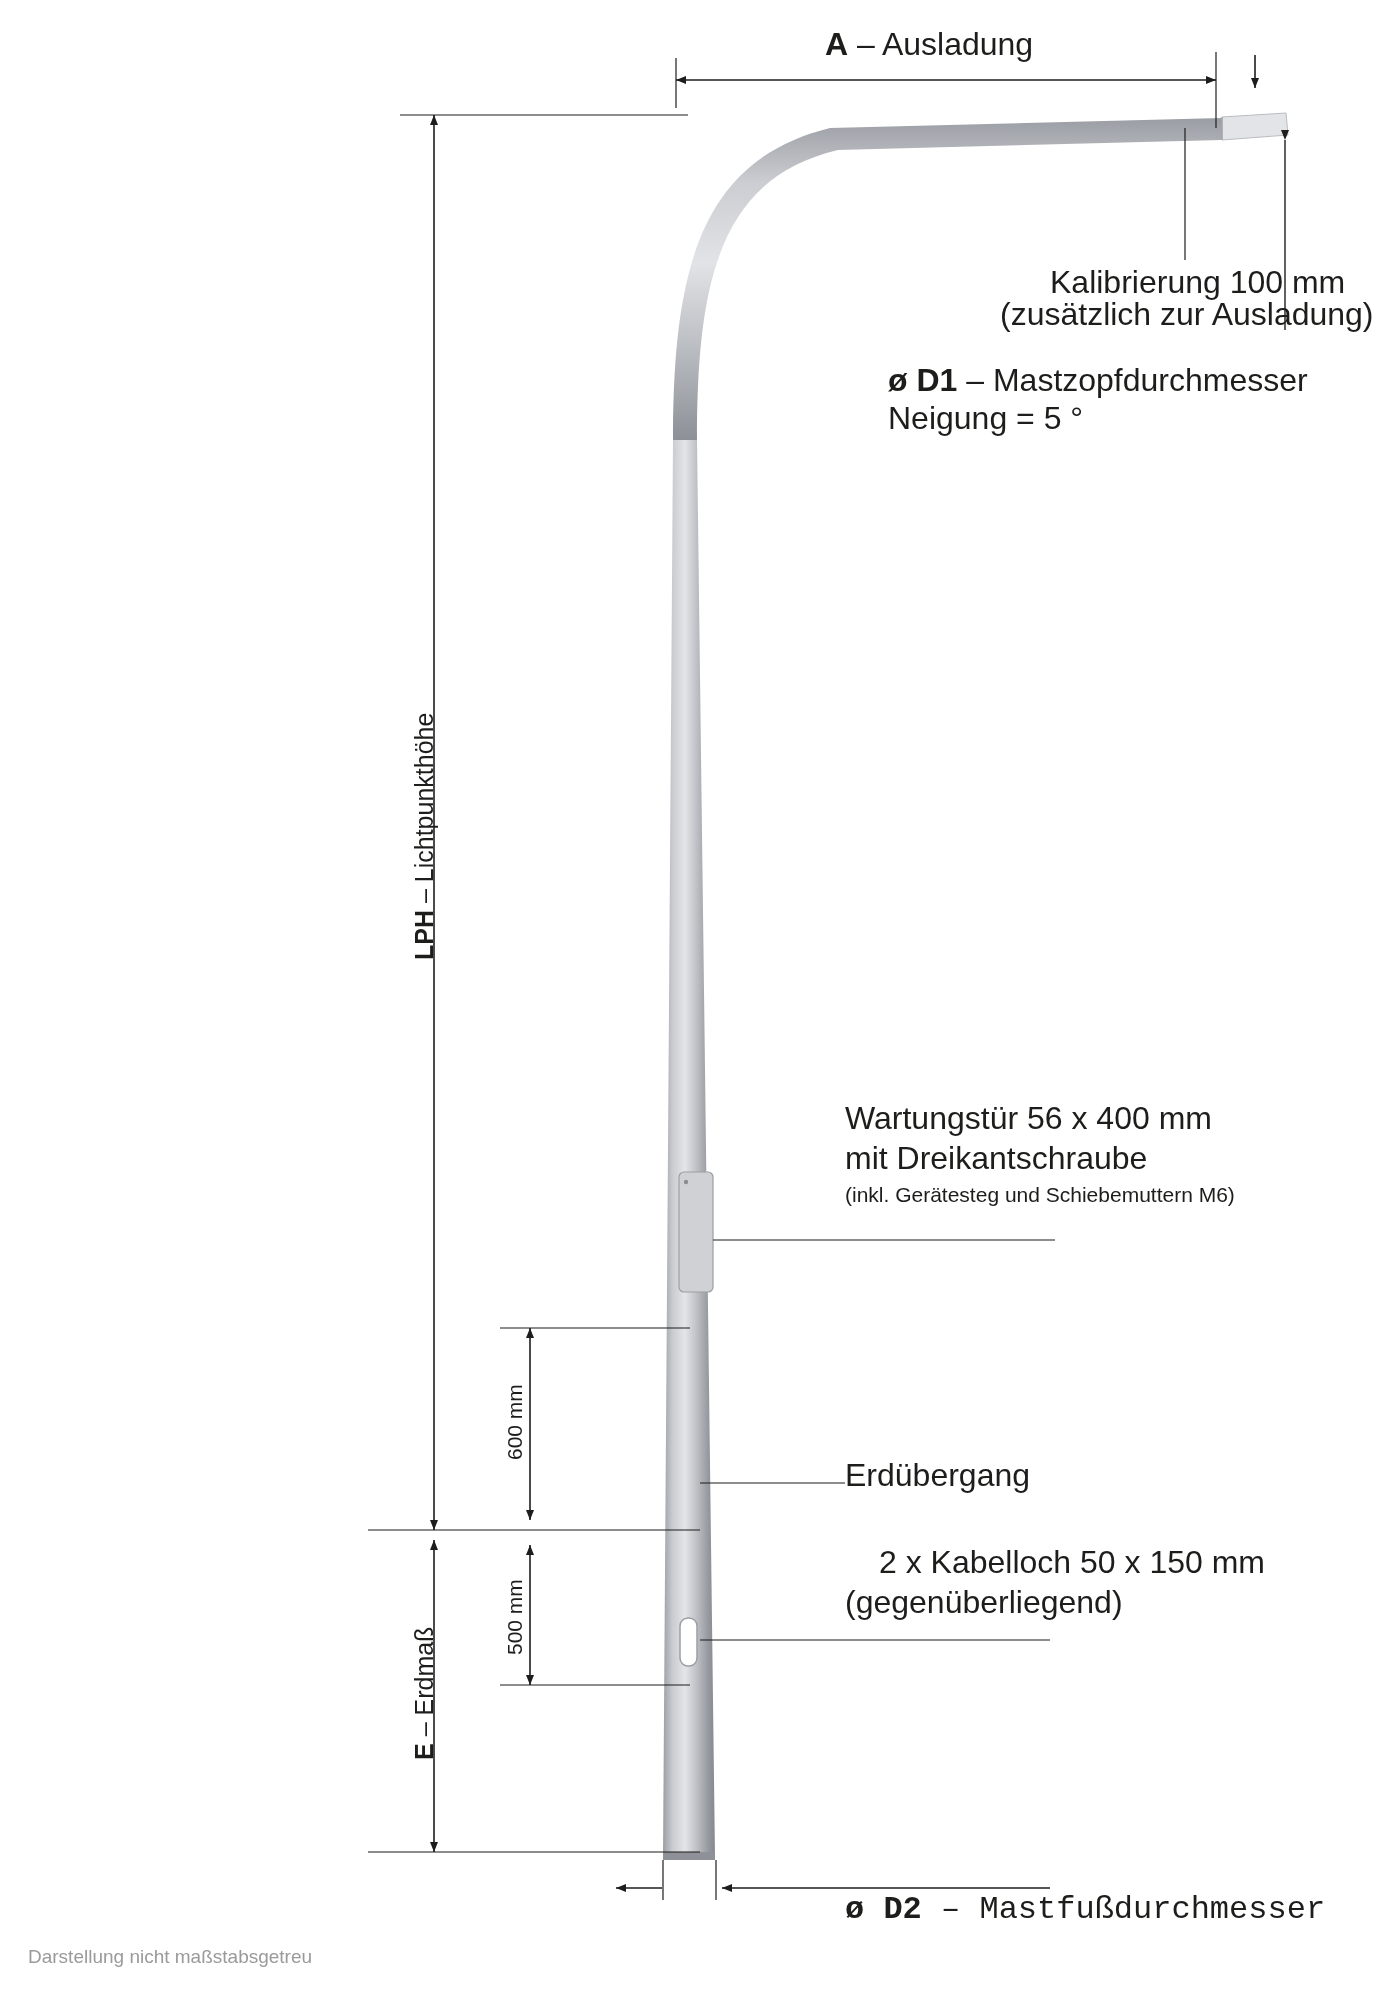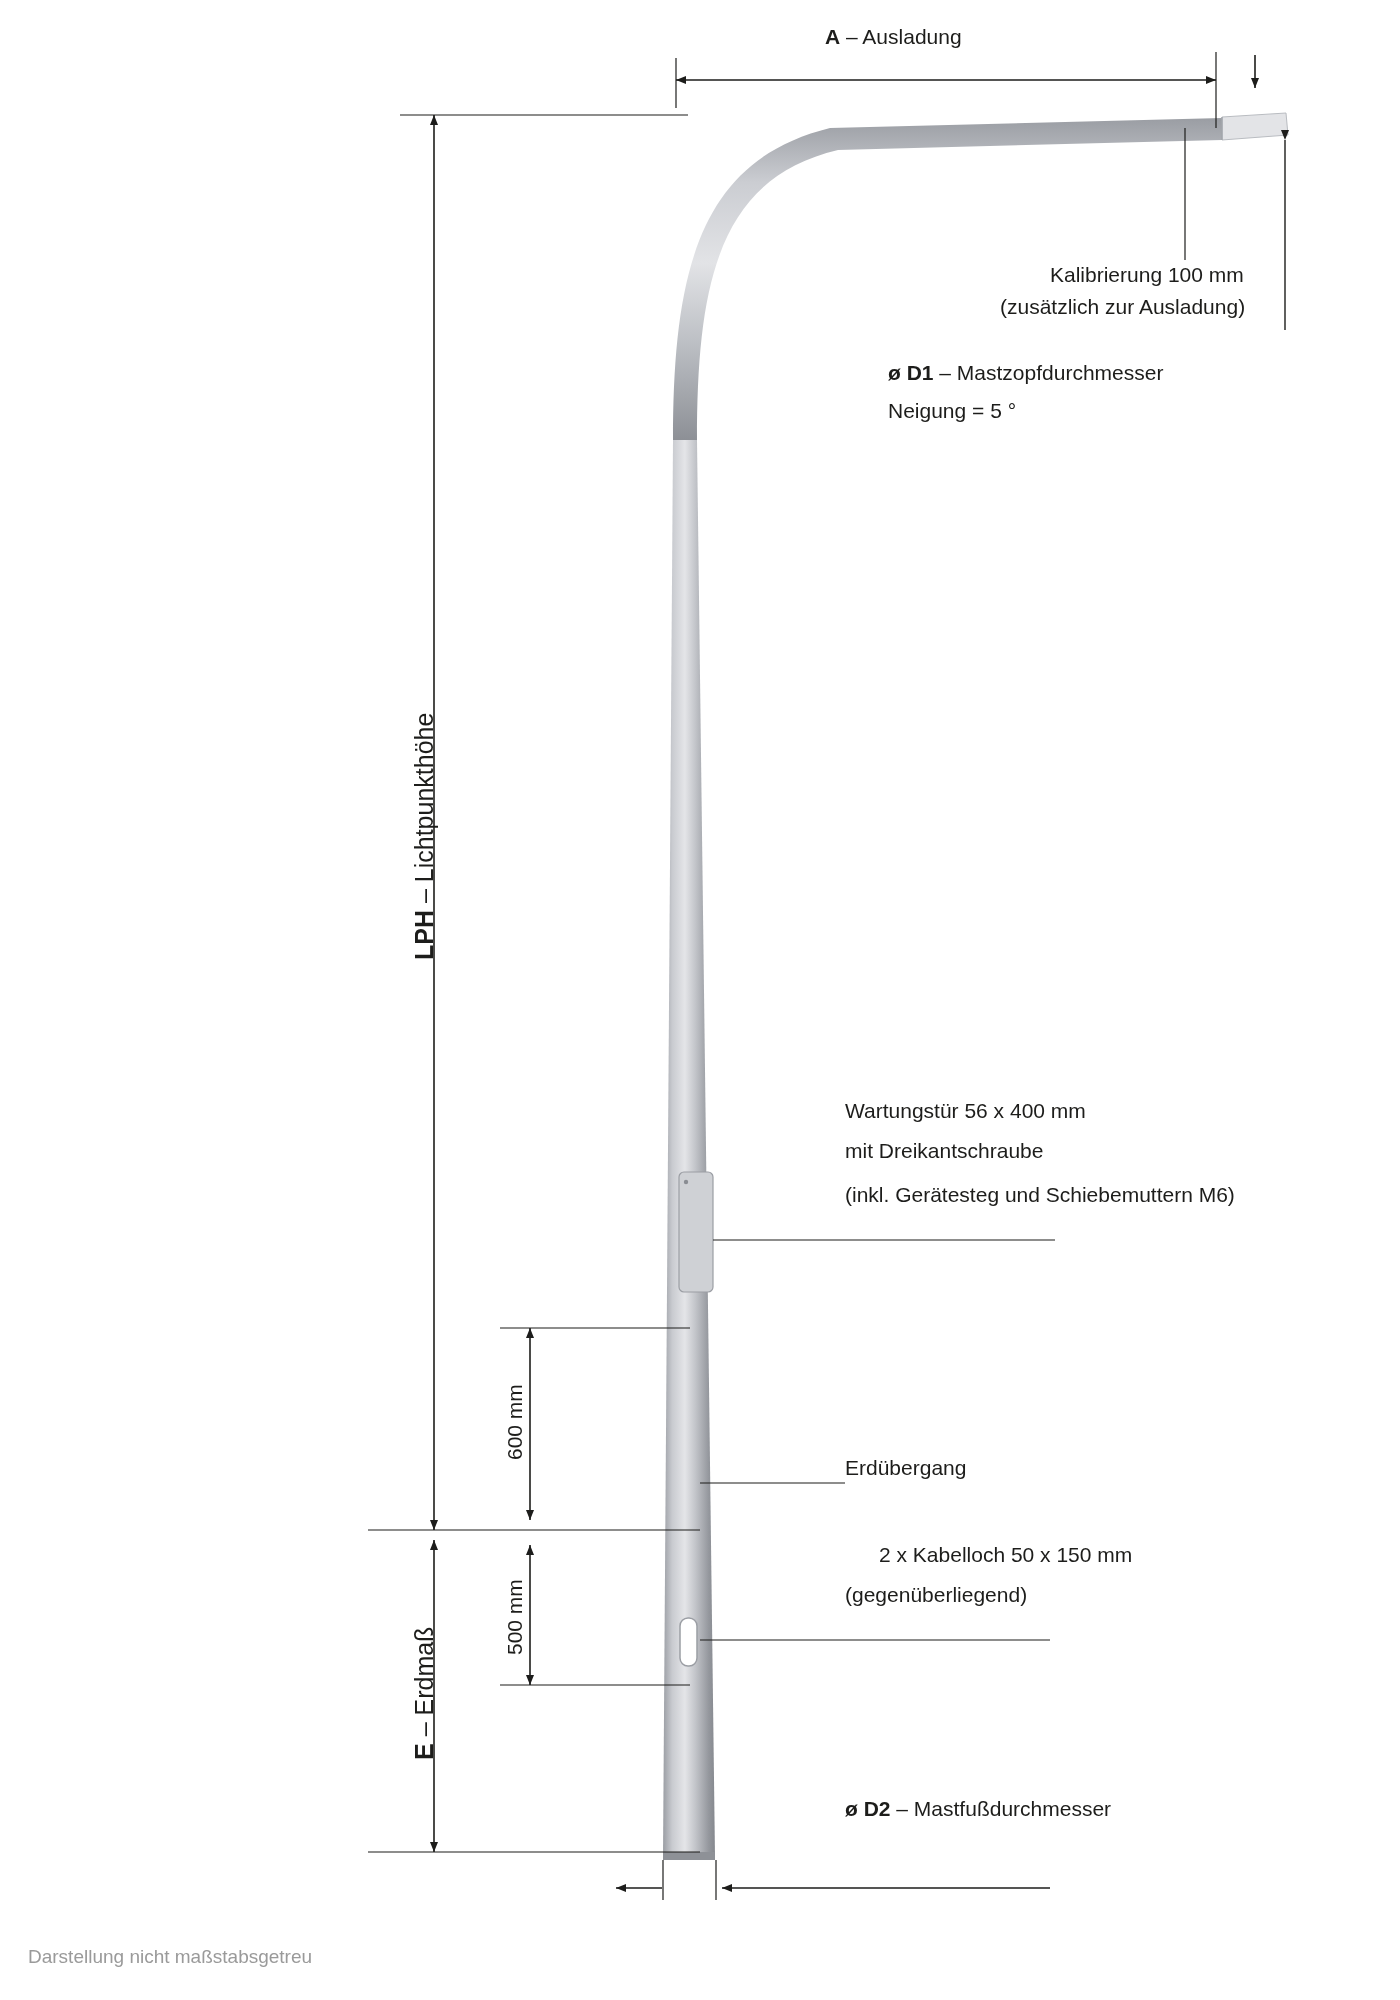--- a/index.html
+++ b/index.html
@@ -16,21 +16,21 @@
     overflow: hidden;
   }
   #stage {
     position: absolute;
     left: 0; top: 0;
     width: 1400px;
     height: 2000px;
   }
   .lbl {
     position: absolute;
-    font-size: 21px;
+    font-size: 32px;
     line-height: 1.28;
     color: #1d1d1b;
     white-space: nowrap;
   }
   .lbl.small {
     font-size: 21px;
   }
   .lbl.bold-lead b {
     font-weight: 700;
   }
@@ -181,19 +181,19 @@
 
   <div class="lbl italic" style="left:845px; top:1455px;">Erdübergang</div>
 
   <div class="lbl" style="left:879px; top:1542px;">2 x Kabelloch 50 x 150 mm</div>
   <div class="lbl" style="left:845px; top:1582px;">(gegenüberliegend)</div>
 
   <div class="rot" style="left:410px; top:1760px; transform: rotate(-90deg);">
     <b>E</b><span> – Erdmaß</span>
   </div>
 
-  <div class="lbl bold-lead" style="left:845px; top:1796px;">
+  <div class="lbl bold-lead" style="left:845px; top:1890px;font-family:Liberation Mono, monospace;">
     <b>ø D2</b><span> – Mastfußdurchmesser</span>
   </div>
 
   <div class="footnote">Darstellung nicht maßstabsgetreu</div>
 
 </div>
 
 </body></html>

